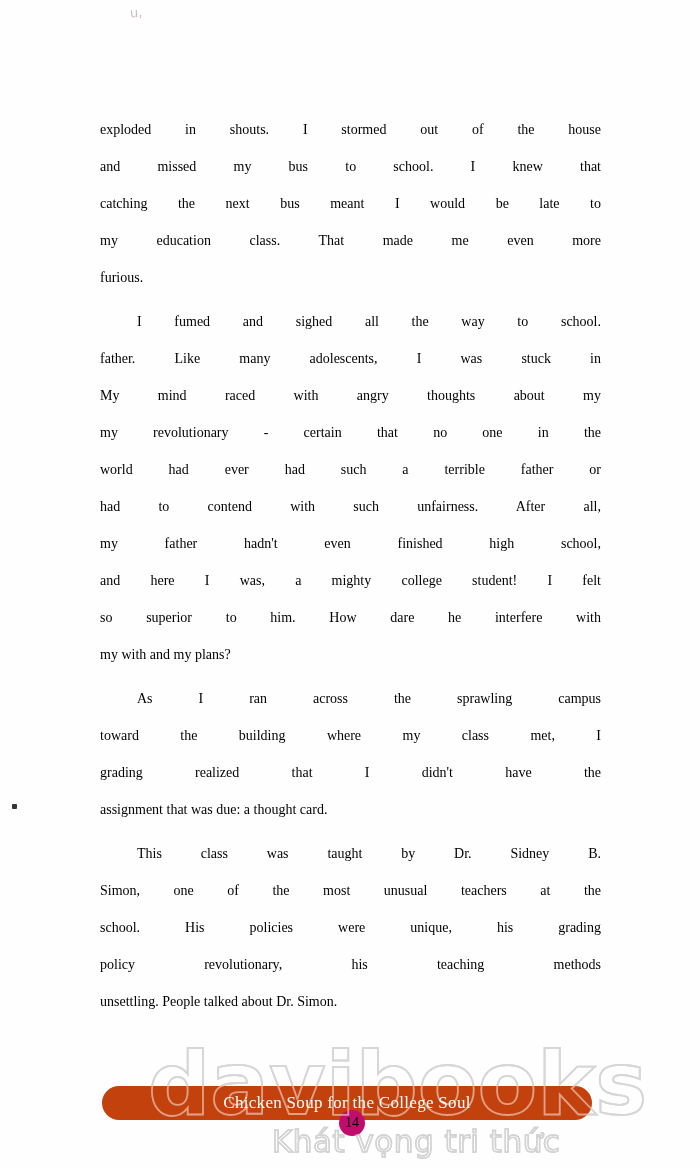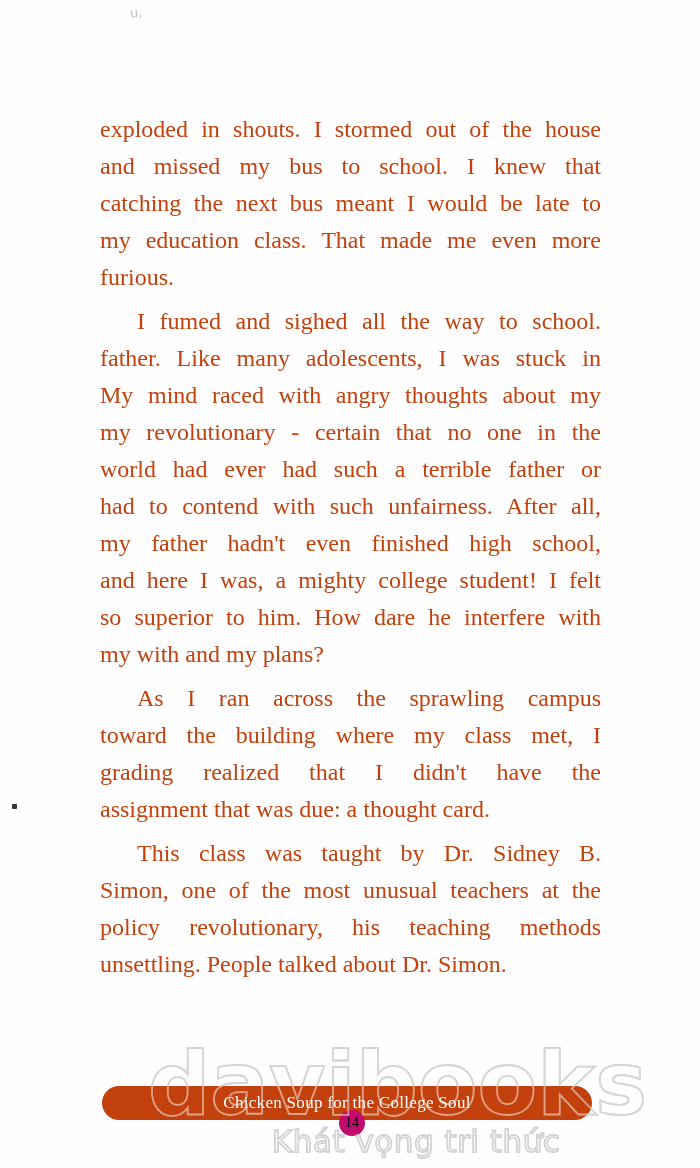--- a/index.html
+++ b/index.html
@@ -11,22 +11,22 @@
     overflow: hidden;
     font-family: "Liberation Serif", "DejaVu Serif", serif;
   }
 
   
   .body-text {
     position: absolute;
     left: 100px;
     top: 111px;
     width: 501px;
-    color: #c2410c;
-    font-size: 24px;
+    color: #000000;
+    font-size: 14px;
   }
   .para { margin: 0 0 7px 0; }
   .jline {
     text-align: justify;
     height: 37px;
     line-height: 37px;
     overflow: hidden;
     white-space: normal;
   }
   .jline::after {
@@ -153,20 +153,21 @@
       </div>
       <div class="para">
         <div class="jline indent">As I ran across the sprawling campus</div>
         <div class="jline">toward the building where my class met, I</div>
         <div class="jline">grading realized that I didn't have the</div>
         <div class="jline last">assignment that was due: a thought card.</div>
       </div>
       <div class="para">
         <div class="jline indent">This class was taught by Dr. Sidney B.</div>
         <div class="jline">Simon, one of the most unusual teachers at the</div>
+        <div class="jline">school. His policies were unique, his grading</div>
         <div class="jline">policy revolutionary, his teaching methods</div>
         <div class="jline last">unsettling. People talked about Dr. Simon.</div>
       </div>
     </div>
 
   <div class="wm-layer wm-gray">
     <div class="wm wm-big">davibooks</div>
     <div class="wm wm-small">Khát vọng tri thức</div>
   </div>
 

